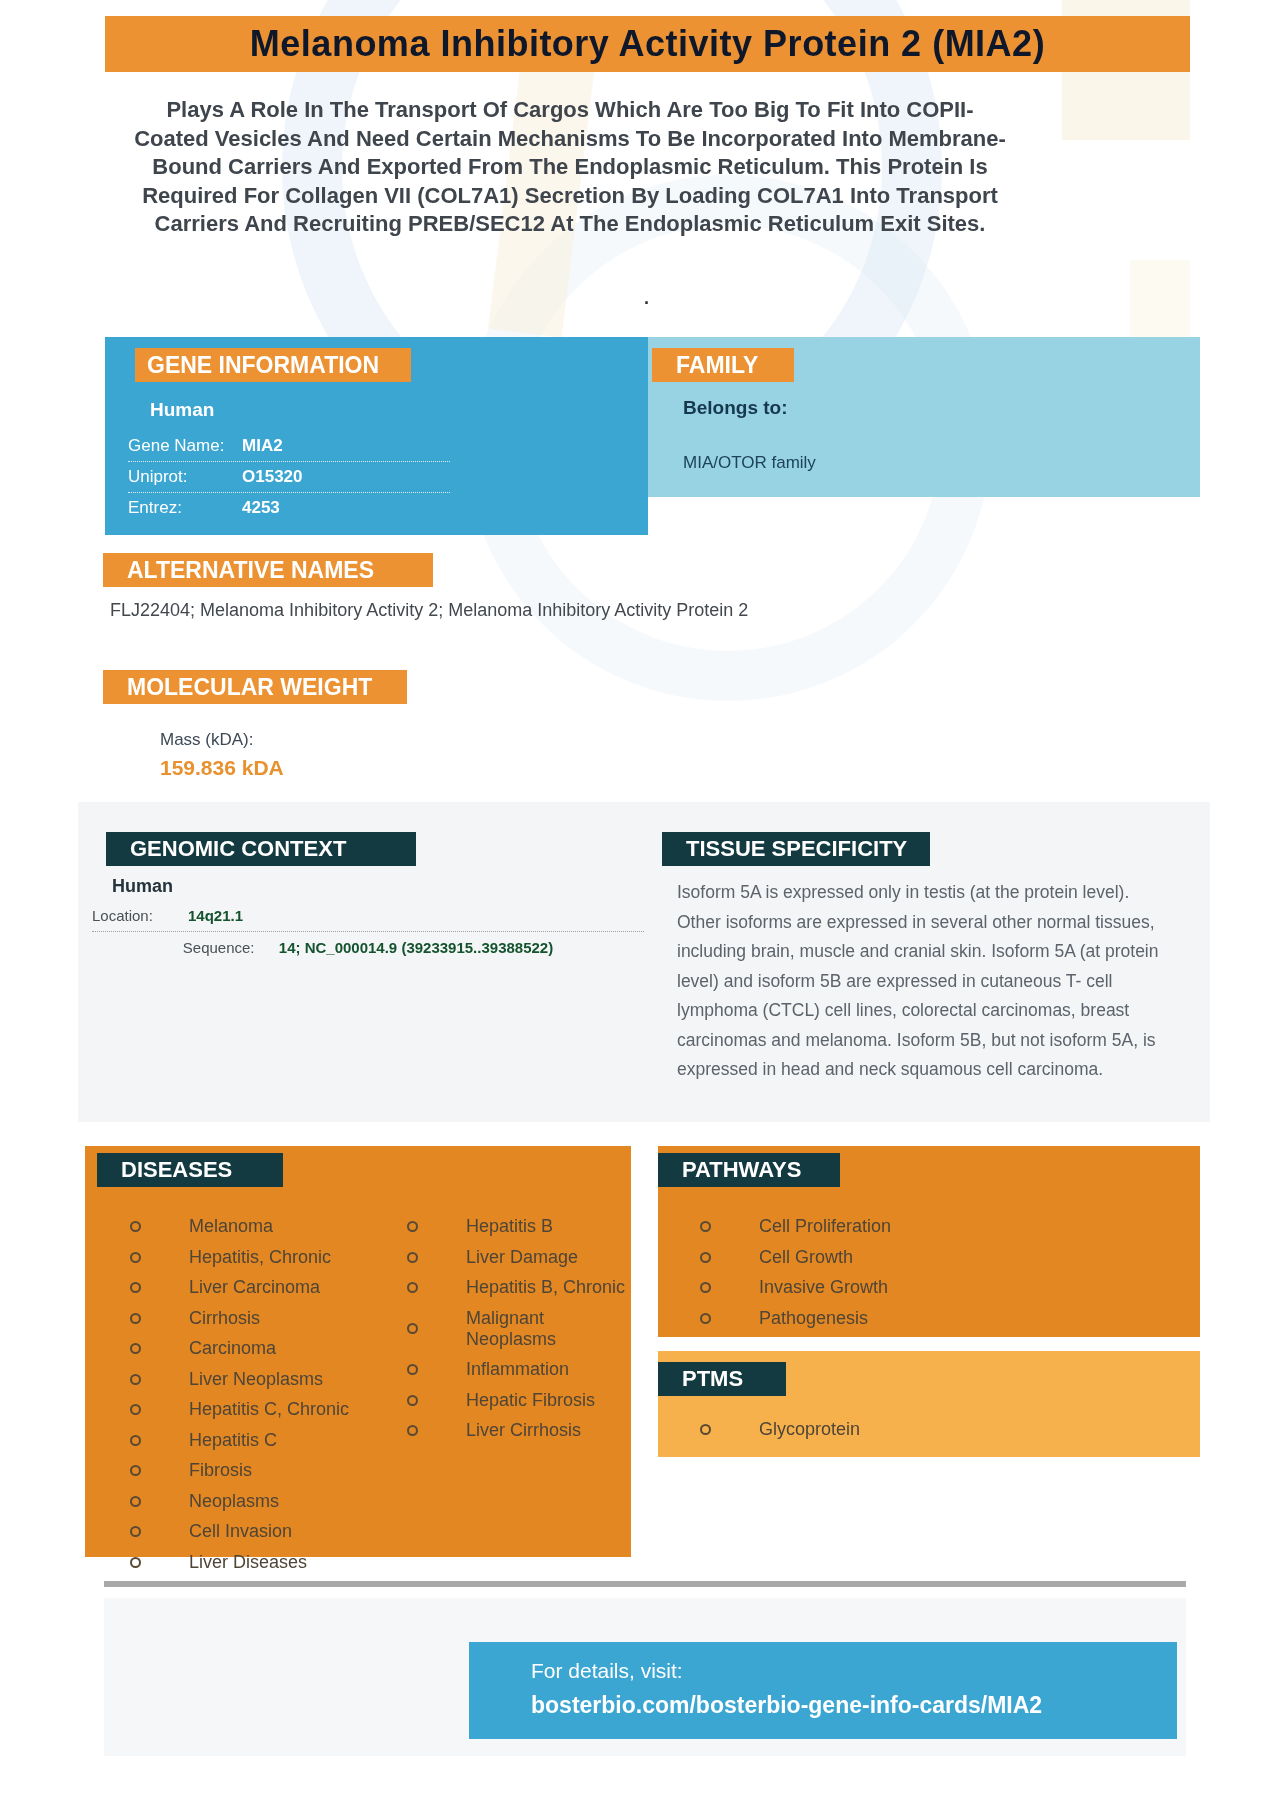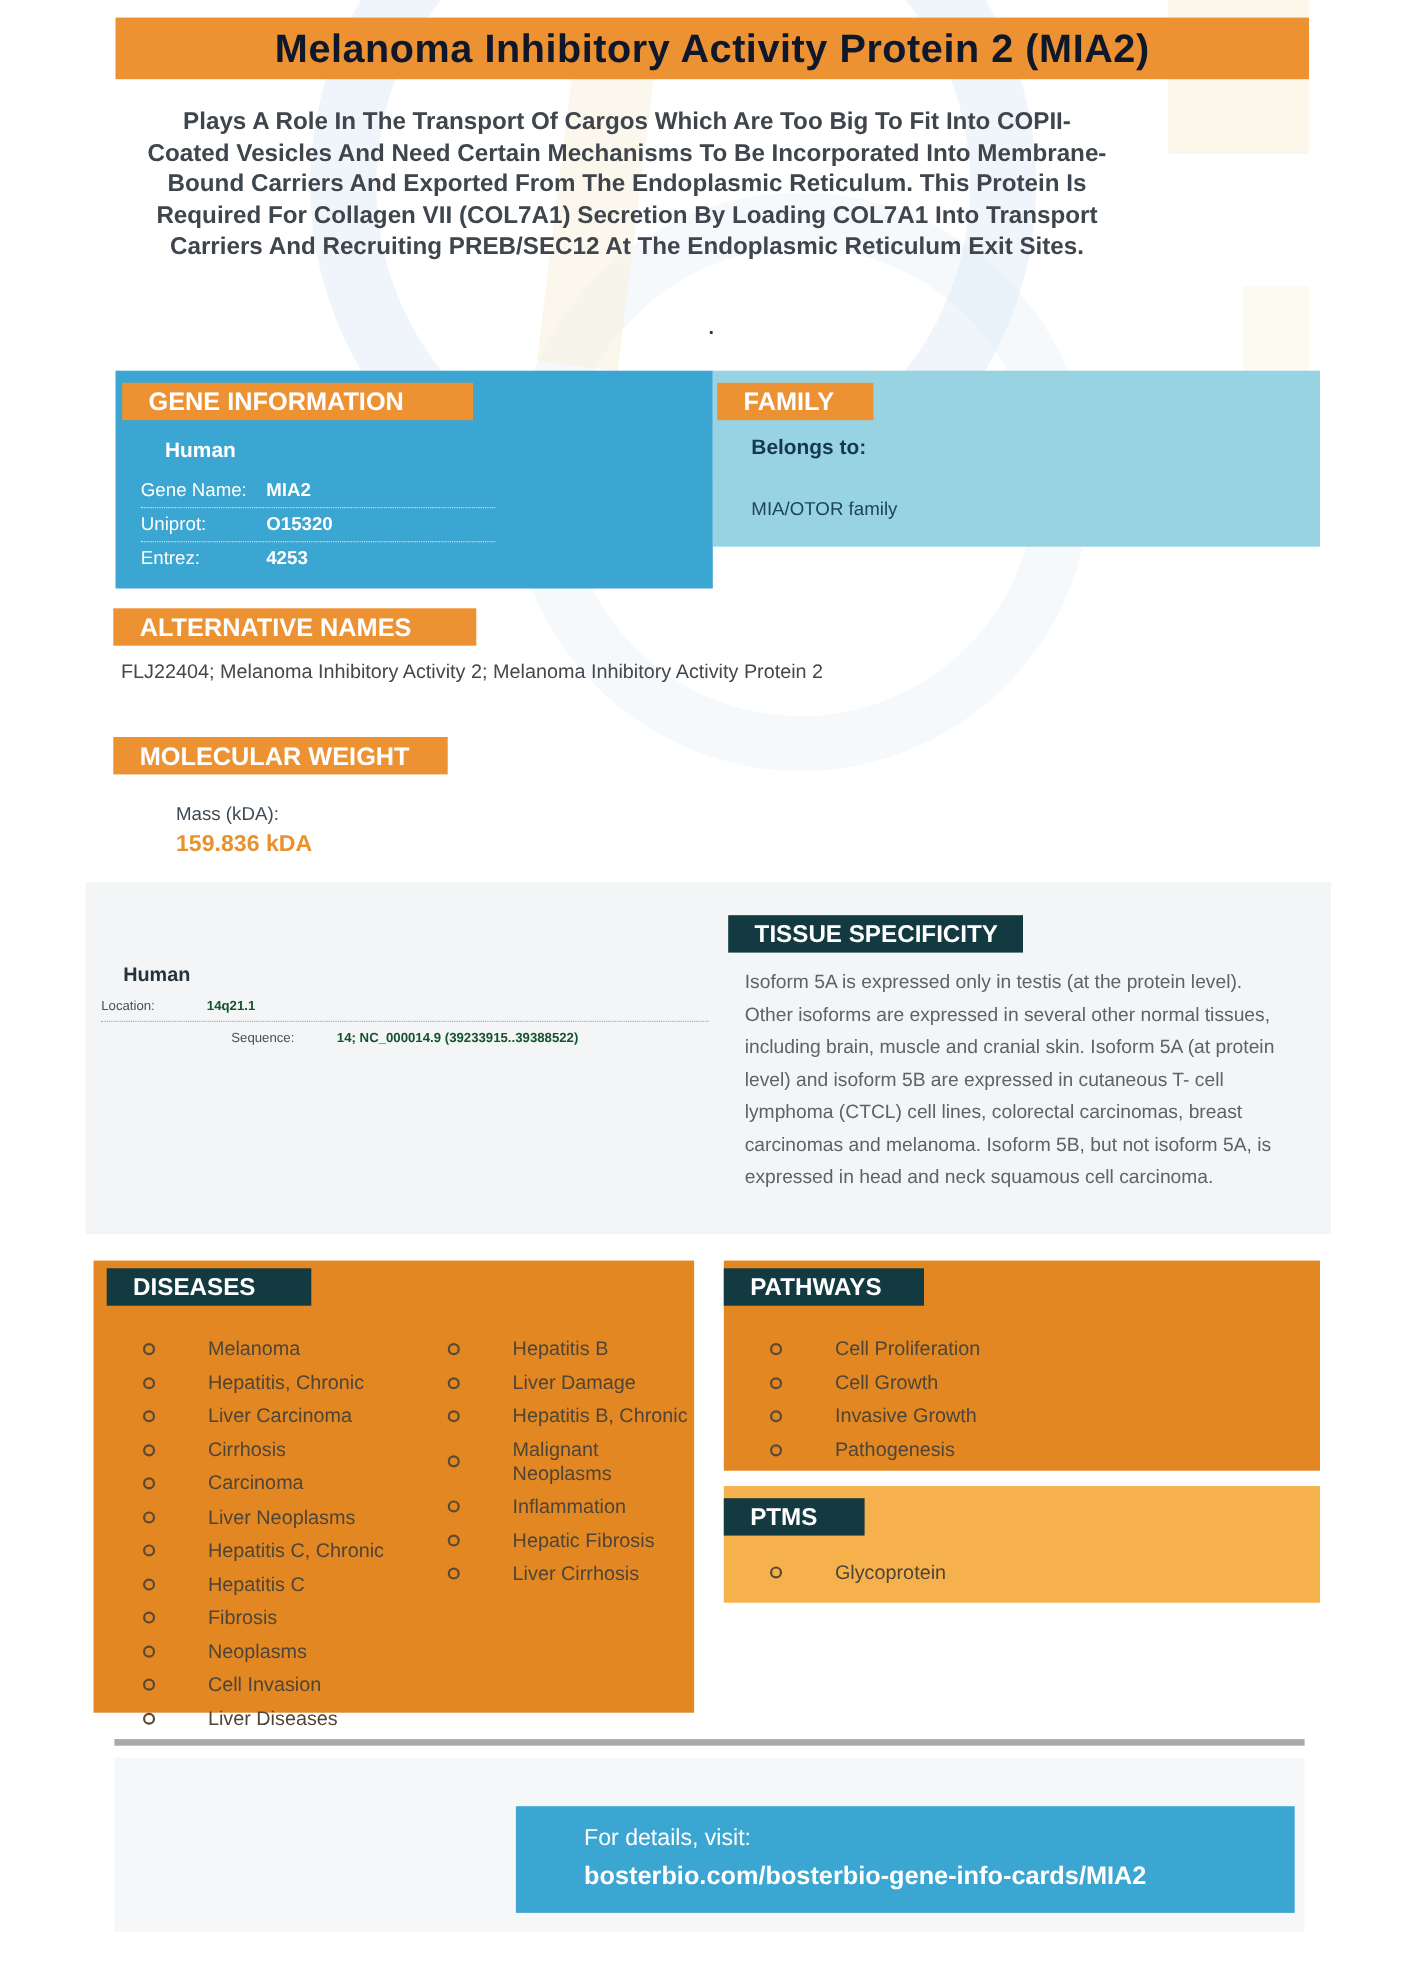--- a/index.html
+++ b/index.html
@@ -31,21 +31,21 @@
     white-space:nowrap;
   }
   .tbar{
     position:absolute;background:#133A40;color:#ffffff;font-weight:bold;
     font-size:22px;height:34px;line-height:34px;padding-left:24px;box-sizing:border-box;
     white-space:nowrap;
   }
 
   
   .gene-box{left:105px;top:337px;width:543px;height:198px;background:#3CA6D2;}
-  .gene-box .hbar{left:6px;top:11px;width:319px;}
+  .gene-box .hbar{left:30px;top:11px;width:276px;padding-left:12px;}
   .gene-species{position:absolute;left:45px;top:62px;color:#fff;font-weight:bold;font-size:19px;}
   .kv-list{position:absolute;left:23px;top:94px;width:322px;}
   .kv-row{display:flex;align-items:baseline;padding:5px 0;font-size:17px;color:#fff;}
   .kv-row + .kv-row{border-top:1px dotted rgba(255,255,255,.8);}
   .kv-row .lbl{width:114px;flex-shrink:0;}
   .kv-row .val{font-weight:bold;}
 
   
   .family-box{left:648px;top:337px;width:552px;height:160px;background:#98D3E4;}
   .family-box .hbar{left:4px;top:11px;width:142px;}
@@ -57,21 +57,21 @@
   .altnames-text{left:110px;top:600px;width:940px;font-size:18px;color:#42484E;}
   .mw-bar{left:103px;top:670px;width:304px;}
   .mass-label{left:160px;top:730px;font-size:17px;color:#3D4954;}
   .mass-value{left:160px;top:756px;font-size:21px;font-weight:bold;color:#E8912F;}
 
   
   .gray-panel{left:78px;top:802px;width:1132px;height:320px;background:#F3F5F6;}
   .genomic-bar{left:28px;top:30px;width:310px;}
   .genomic-species{position:absolute;left:34px;top:74px;font-size:18px;font-weight:bold;color:#25343C;}
   .gc-list{position:absolute;left:14px;top:98px;width:552px;}
-  .gc-row{display:flex;align-items:baseline;padding:7px 0;font-size:12px;color:#4A5056;}
+  .gc-row{display:flex;align-items:baseline;padding:7px 0;font-size:15px;color:#4A5056;}
   .gc-row + .gc-row{border-top:1px dotted #9aa0a6;justify-content:center;}
   .gc-row .lbl{width:96px;flex-shrink:0;}
   .gc-row .val{font-weight:bold;color:#14532d;}
   .tissue-bar{left:584px;top:30px;width:268px;}
   .tissue-text{position:absolute;left:599px;top:76px;width:520px;white-space:pre-line;
     font-size:17.5px;line-height:29.5px;color:#5C636B;}
 
   
   .diseases-box{left:85px;top:1146px;width:546px;height:411px;background:#E28722;}
   .diseases-box .tbar{left:12px;top:7px;width:186px;}
@@ -149,20 +149,21 @@
   </section>
 
   <div class="hbar altnames-bar">ALTERNATIVE NAMES</div>
   <div class="abs altnames-text">FLJ22404; Melanoma Inhibitory Activity 2; Melanoma Inhibitory Activity Protein 2</div>
 
   <div class="hbar mw-bar">MOLECULAR WEIGHT</div>
   <div class="abs mass-label">Mass (kDA):</div>
   <div class="abs mass-value">159.836 kDA</div>
 
   <section class="abs gray-panel">
+    <div class="tbar genomic-bar">GENOMIC CONTEXT</div>
     <div class="genomic-species">Human</div>
     <div class="gc-list">
 
         <div class="gc-row">
           <span class="lbl">Location:</span>
           <span class="val">14q21.1</span>
         </div>
 
         <div class="gc-row">
           <span class="lbl">Sequence:</span>

